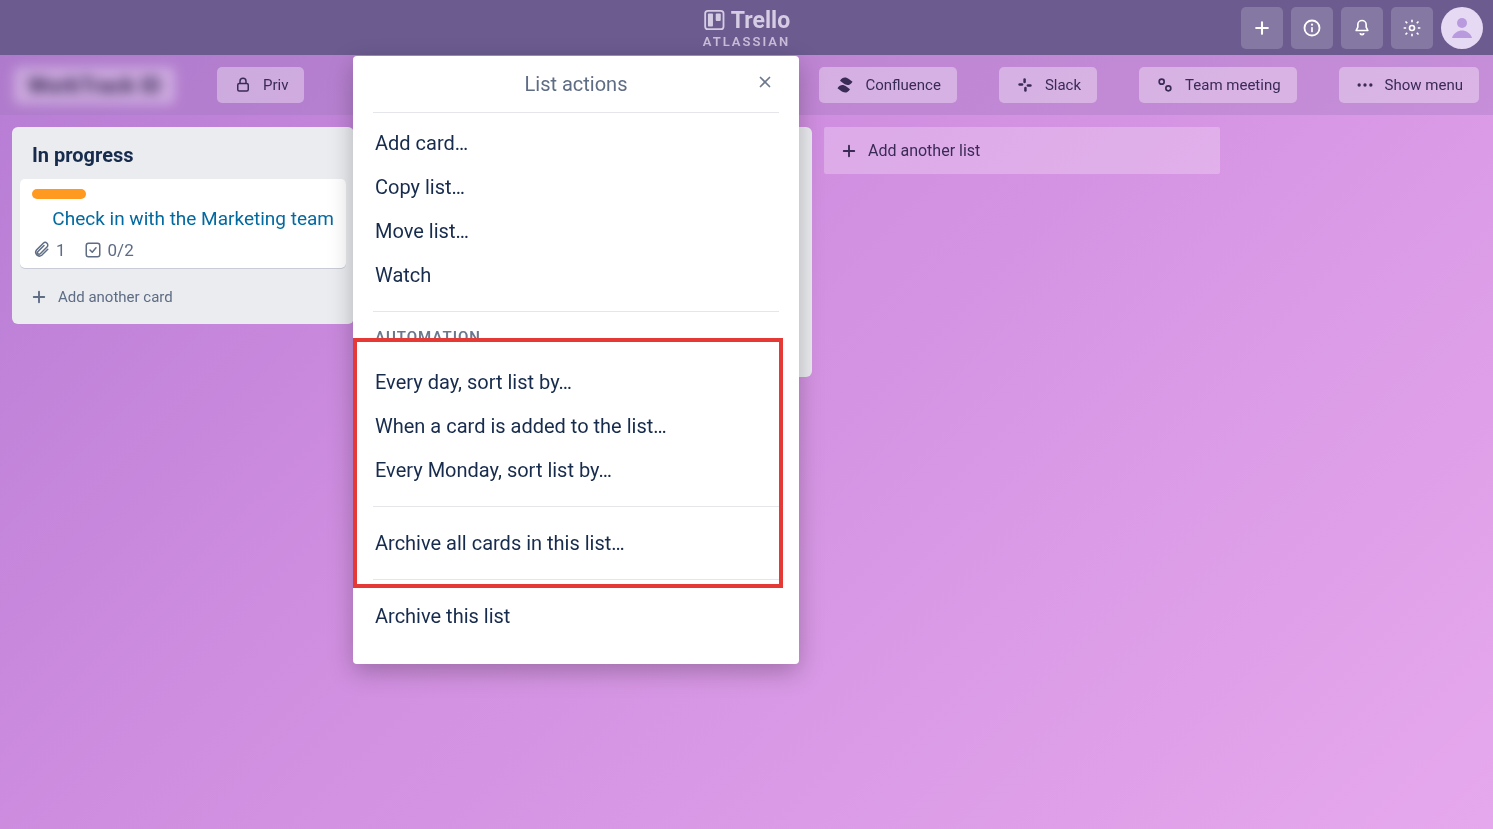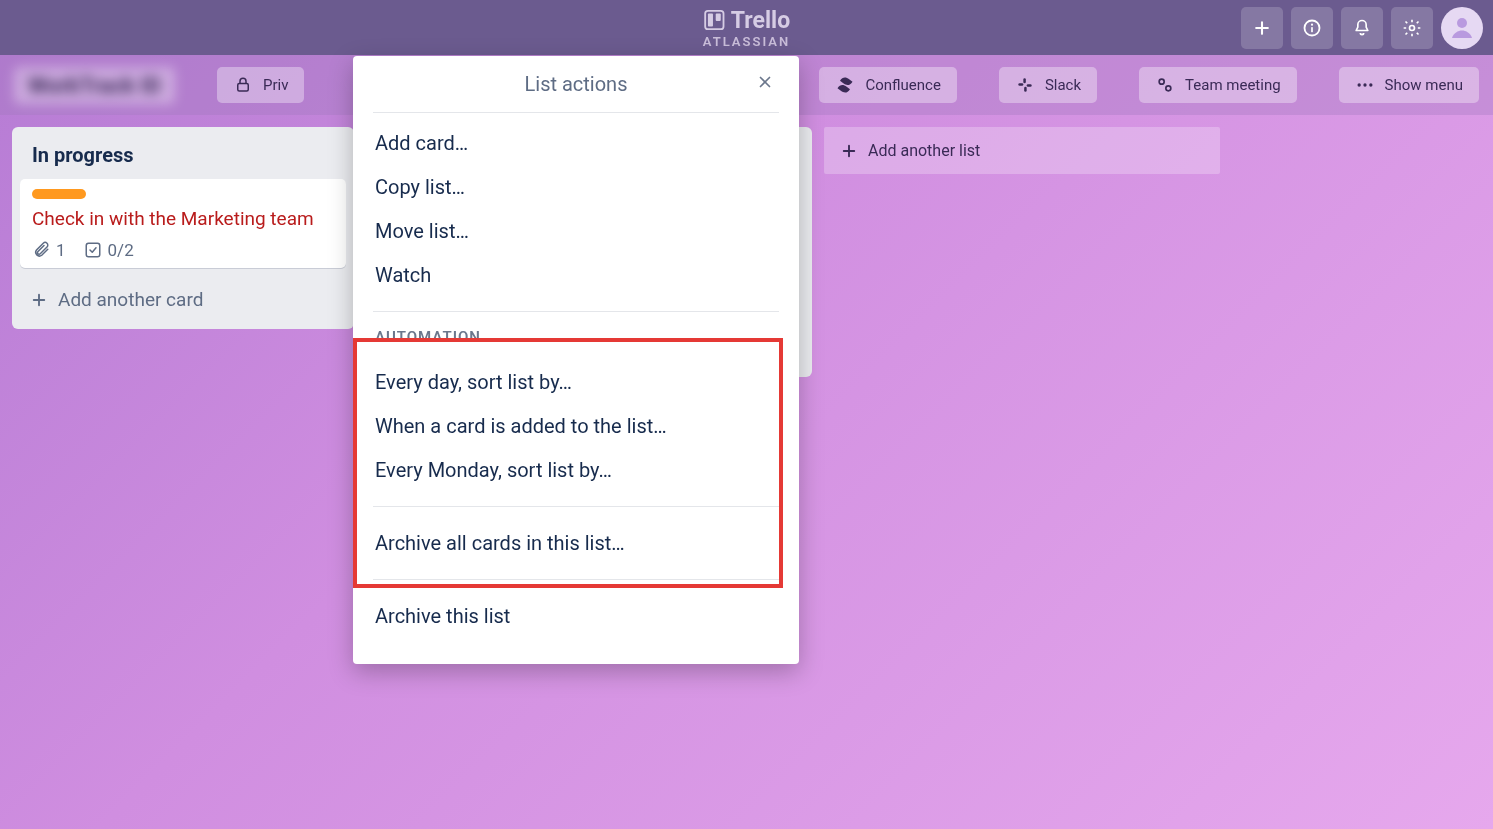--- a/index.html
+++ b/index.html
@@ -86,27 +86,27 @@
   .list-header { font-weight: 700; font-size: 20px; color: #172b4d; padding: 4px 12px 12px 12px; }
   .card {
     background: #fff;
     border-radius: 5px;
     padding: 10px 12px 8px 12px;
     box-shadow: 0 1px 0 rgba(9,30,66,.15);
     cursor: pointer;
     margin-bottom: 10px;
   }
   .card .label-pill { width: 54px; height: 10px; background: #ff991f; border-radius: 6px; margin-bottom: 8px; }
-  .card-title { font-size: 19px; color: #b91c1c; margin-bottom: 10px; }
+  .card-title { font-size: 19px; color: #0369a1; margin-bottom: 10px; text-align: right; }
   .card-badges { display:flex; gap:18px; color:#5e6c84; font-size:17px; align-items:center; }
   .card-badges span { display:flex; align-items:center; gap:6px; }
 
   .add-card-btn {
     display:flex; align-items:center; gap:10px;
-    color:#5e6c84; font-size:19px;
+    color:#5e6c84; font-size:15px;
     padding: 10px 10px; cursor:pointer; border-radius:4px;
   }
 
   .hidden-list {
     width: 446px;
     background: #ebecf0;
     border-radius: 6px;
     height: 250px;
   }
 

